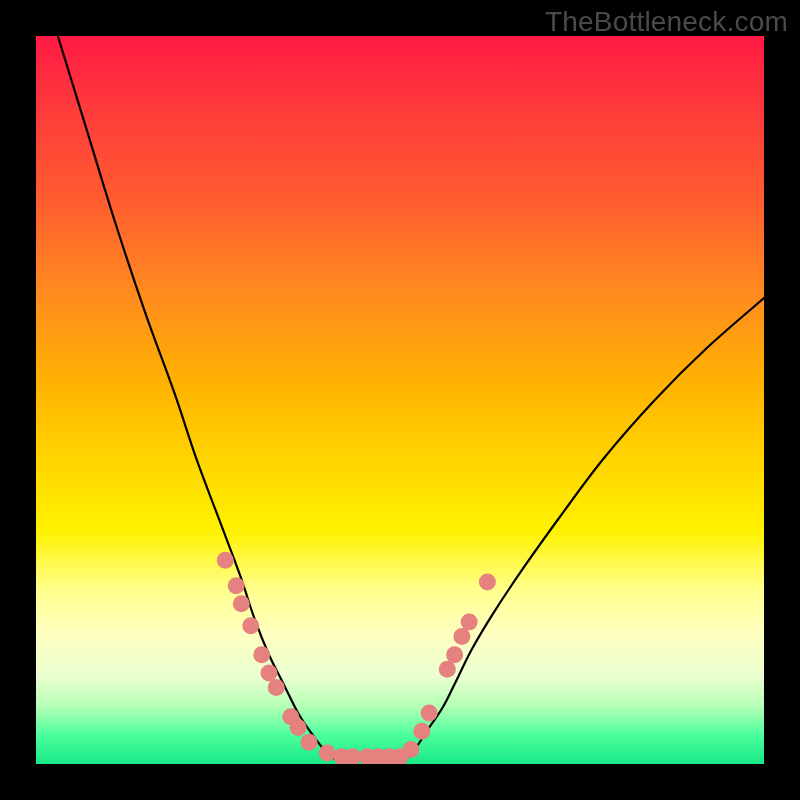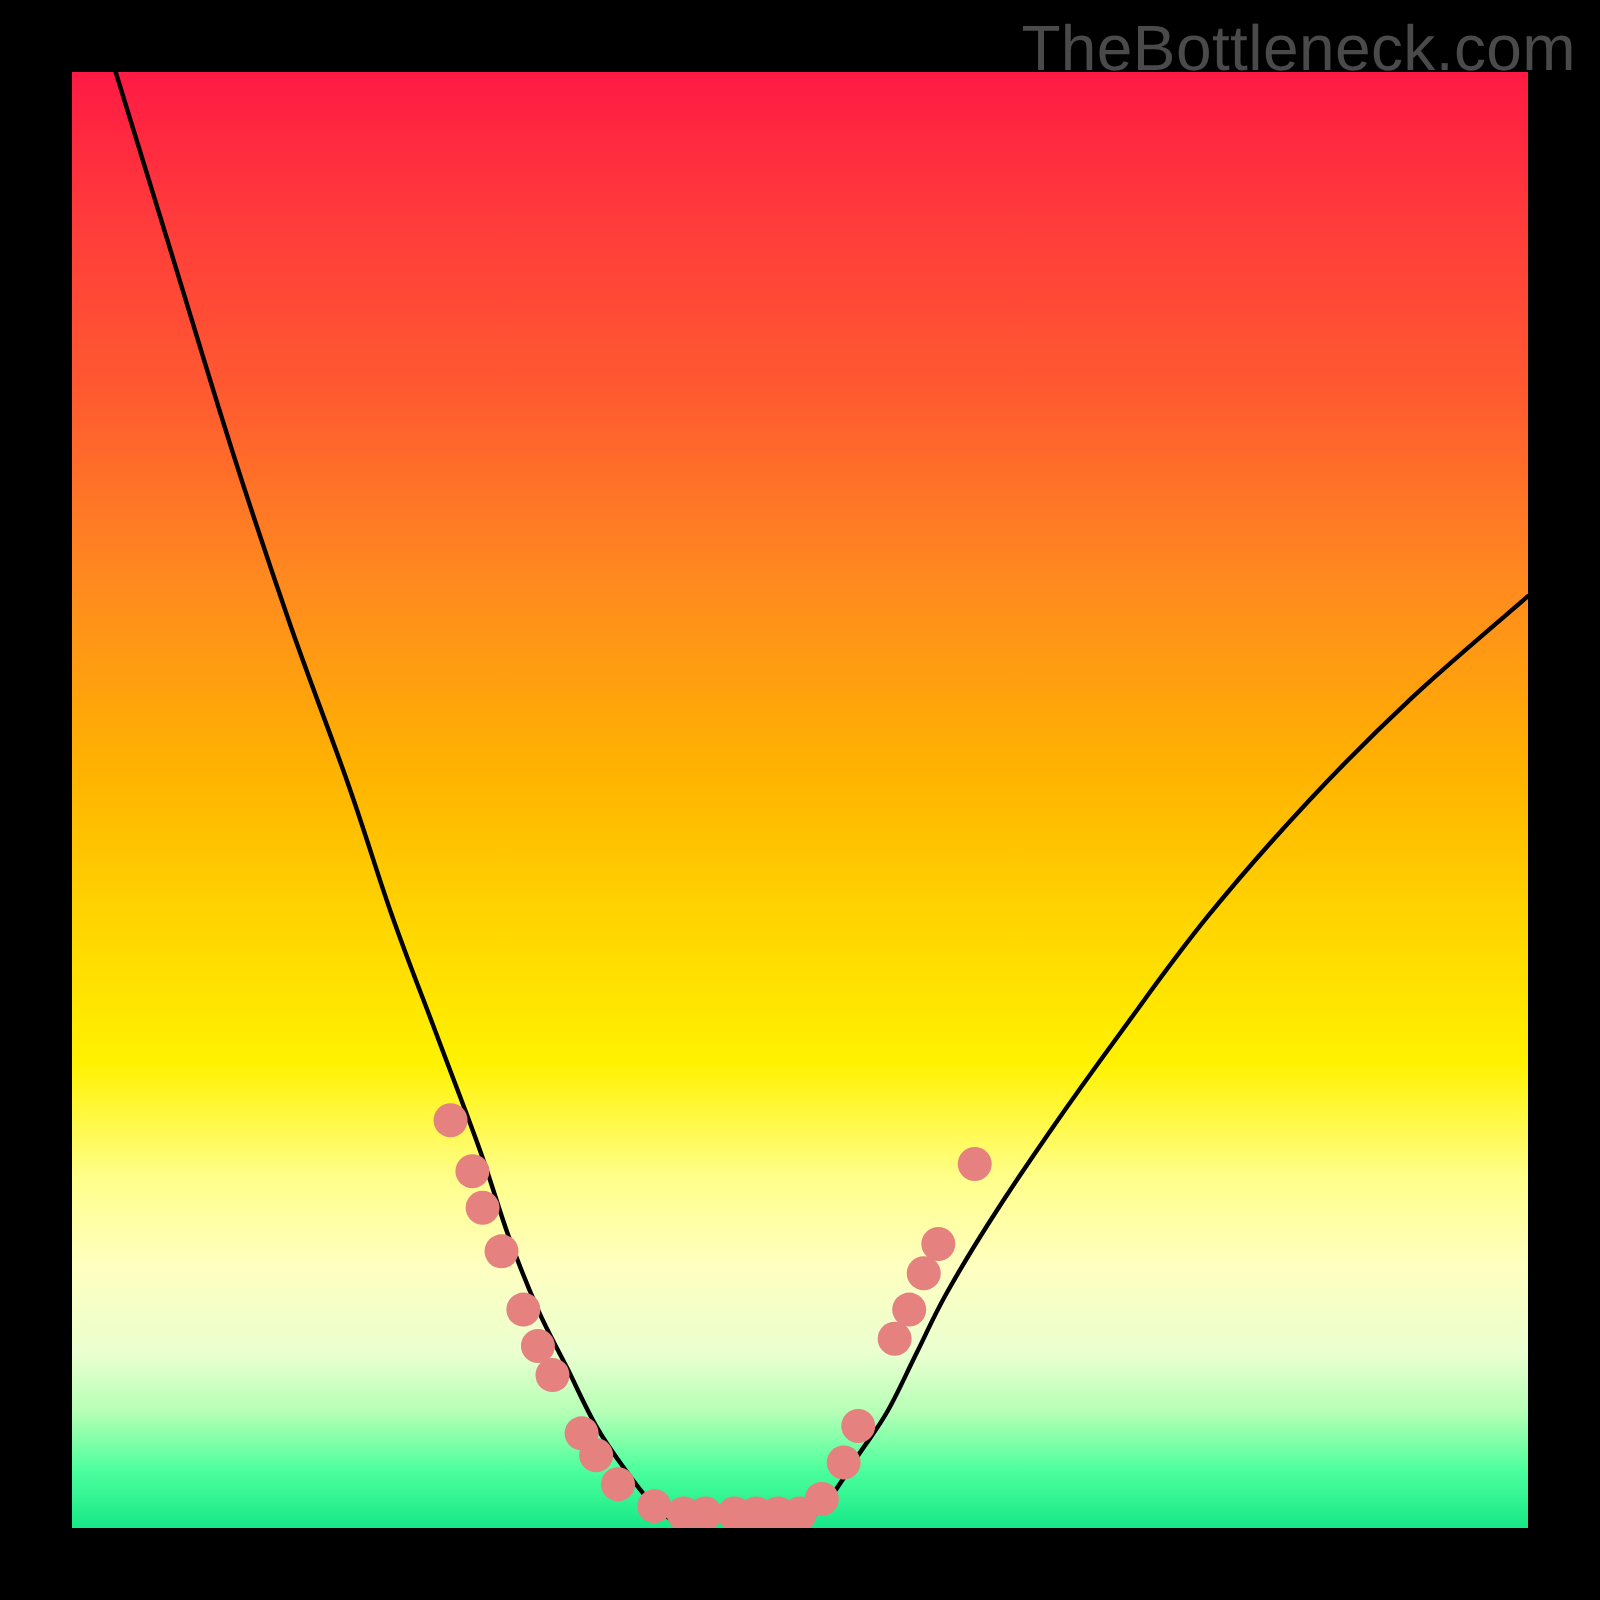--- a/index.html
+++ b/index.html
@@ -39,21 +39,21 @@
       #b6ffb6 92%,
       #4dff9d 96%,
       #17e887 100%
     );
   }
   .watermark {
     position: absolute;
     top: 6px;
     right: 12px;
     color: #4a4a4a;
-    font-size: 32px;
+    font-size: 28px;
     font-weight: 400;
     letter-spacing: 0.2px;
   }
   svg.overlay {
     position: absolute;
     top: 0;
     left: 0;
     width: 728px;
     height: 728px;
   }

